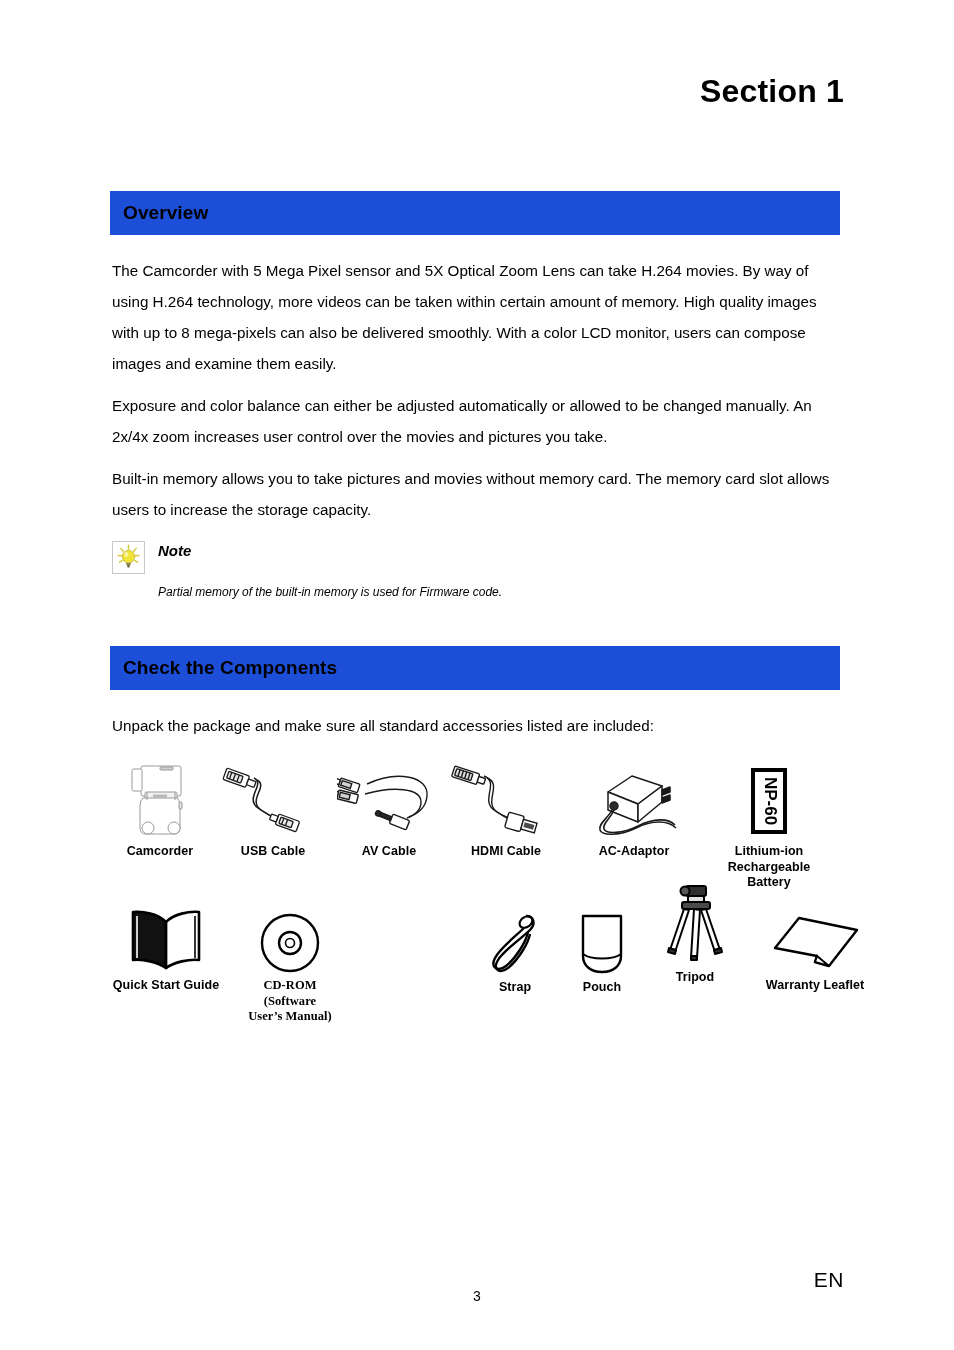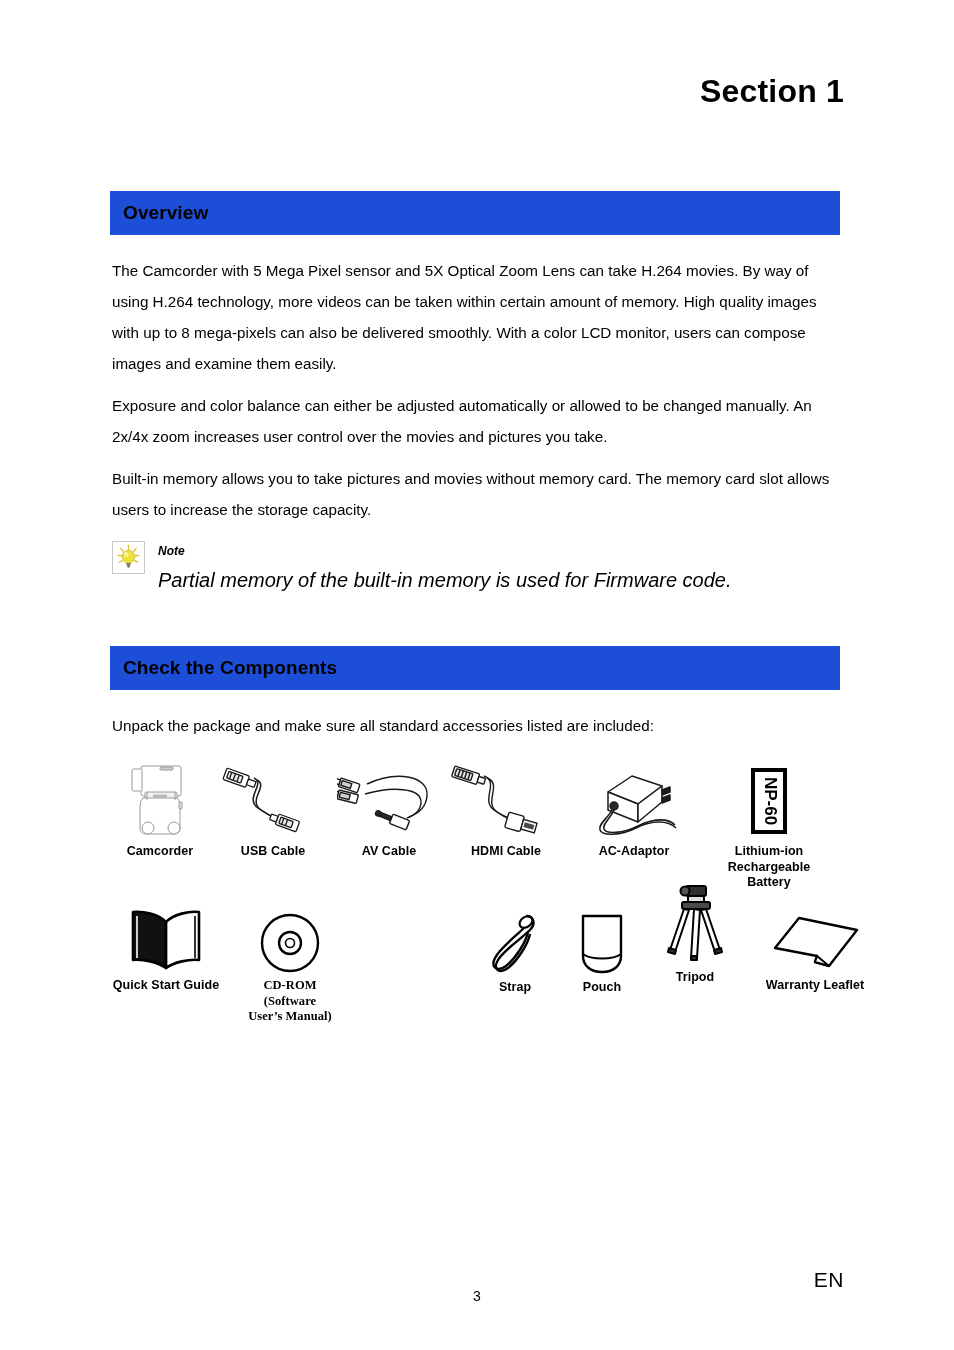--- a/index.html
+++ b/index.html
@@ -87,30 +87,30 @@
     width: 33px;
     height: 33px;
     border: 1px solid #c8c8c8;
     background: #ffffff;
     box-sizing: border-box;
   }
   .note-body {
     margin-left: 46px;
   }
   .note-title {
-    font-size: 12px;
+    font-size: 15px;
     font-weight: bold;
     font-style: italic;
     line-height: 20px;
   }
   .note-text {
-    font-size: 20px;
+    font-size: 12px;
     font-style: italic;
     line-height: 22px;
-    margin-top: 8px;
+    margin-top: 20px;
   }
 
   
   .components {
     position: absolute;
     left: 110px;
     top: 762px;
     width: 730px;
   }
   .comp-row {

